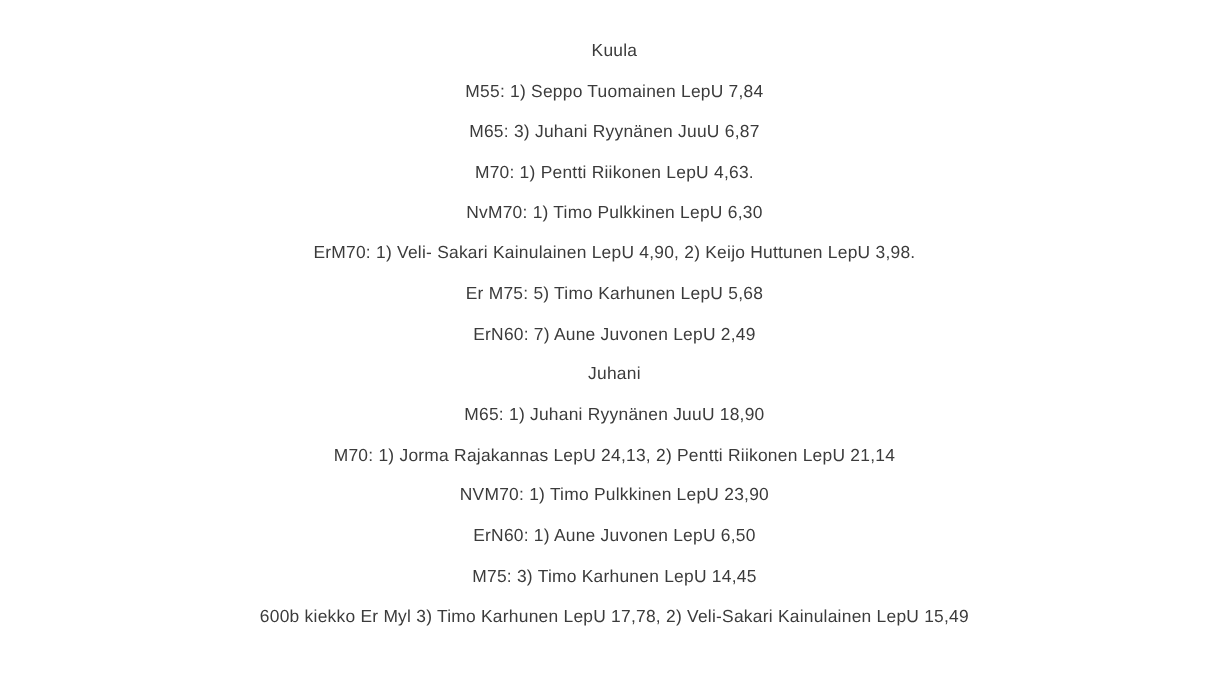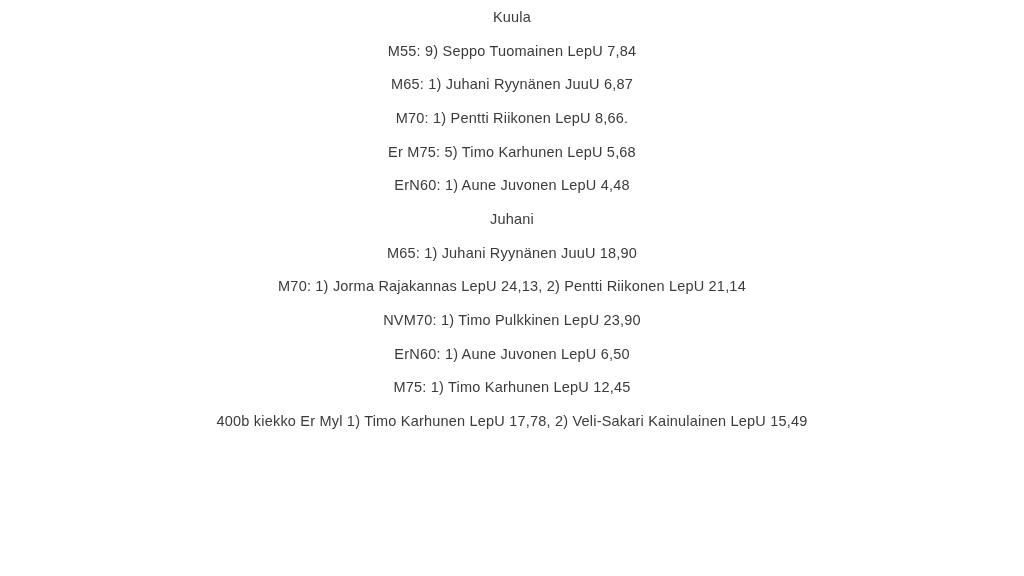--- a/index.html
+++ b/index.html
@@ -9,21 +9,21 @@
   }
   body {
     width: 1024px;
     height: 576px;
     overflow: hidden;
     font-family: "Liberation Sans", sans-serif;
   }
   .results-page {
     width: 1024px;
     height: 469px;
-    padding-top: 0;
+    padding-top: 26px;
     box-sizing: border-box;
   }
   .line {
     height: 33.7px;
     display: flex;
     align-items: center;
     justify-content: center;
     font-size: 14.5px;
     color: #3b3b3b;
     letter-spacing: 0.2px;
@@ -32,27 +32,29 @@
   .section-title {
     
   }
 </style>
 </head>
 <body>
 
 <div class="results-page">
 
   <div class="line section-title">Kuula</div>
-  <div class="line">M55: 9) Seppo Tuomainen LepU 7,84</div>
-  <div class="line">M65: 1) Juhani Ryynänen JuuU 6,87</div>
-  <div class="line">M70: 1) Pentti Riikonen LepU 8,66.</div>
+  <div class="line">M55: 1) Seppo Tuomainen LepU 7,84</div>
+  <div class="line">M65: 3) Juhani Ryynänen JuuU 6,87</div>
+  <div class="line">M70: 1) Pentti Riikonen LepU 4,63.</div>
+  <div class="line">NvM70: 1) Timo Pulkkinen LepU 6,30</div>
+  <div class="line">ErM70: 1) Veli- Sakari Kainulainen LepU 4,90, 2) Keijo Huttunen LepU 3,98.</div>
   <div class="line">Er M75: 5) Timo Karhunen LepU 5,68</div>
-  <div class="line">ErN60: 1) Aune Juvonen LepU 4,48</div>
+  <div class="line">ErN60: 7) Aune Juvonen LepU 2,49</div>
 
   <div class="line section-title">Juhani</div>
   <div class="line">M65: 1) Juhani Ryynänen JuuU 18,90</div>
   <div class="line">M70: 1) Jorma Rajakannas LepU 24,13, 2) Pentti Riikonen LepU 21,14</div>
   <div class="line">NVM70: 1) Timo Pulkkinen LepU 23,90</div>
   <div class="line">ErN60: 1) Aune Juvonen LepU 6,50</div>
-  <div class="line">M75: 1) Timo Karhunen LepU 12,45</div>
-  <div class="line">400b kiekko Er Myl 1) Timo Karhunen LepU 17,78, 2) Veli-Sakari Kainulainen LepU 15,49</div>
+  <div class="line">M75: 3) Timo Karhunen LepU 14,45</div>
+  <div class="line">600b kiekko Er Myl 3) Timo Karhunen LepU 17,78, 2) Veli-Sakari Kainulainen LepU 15,49</div>
 
 </div>
 
 </body></html>

